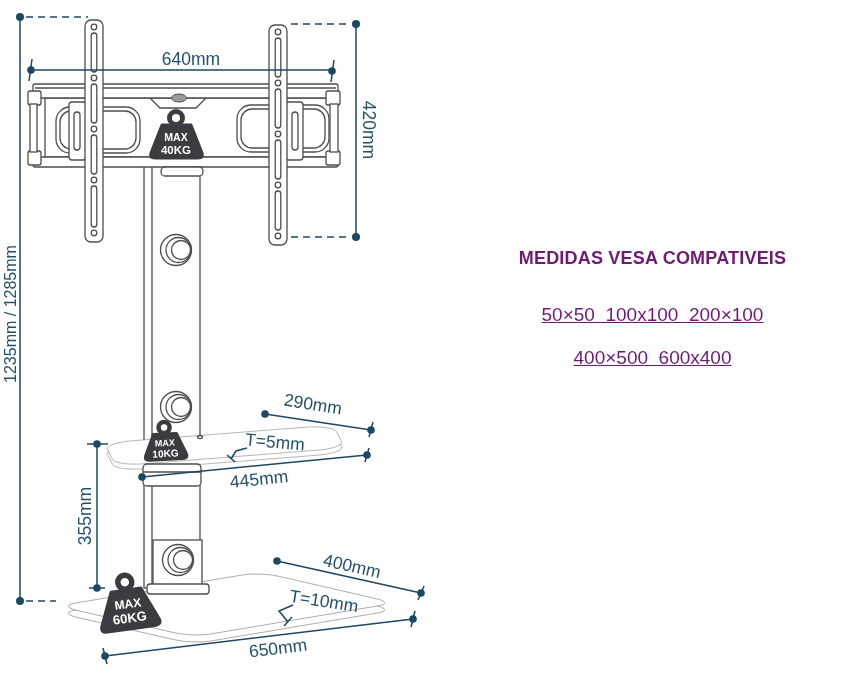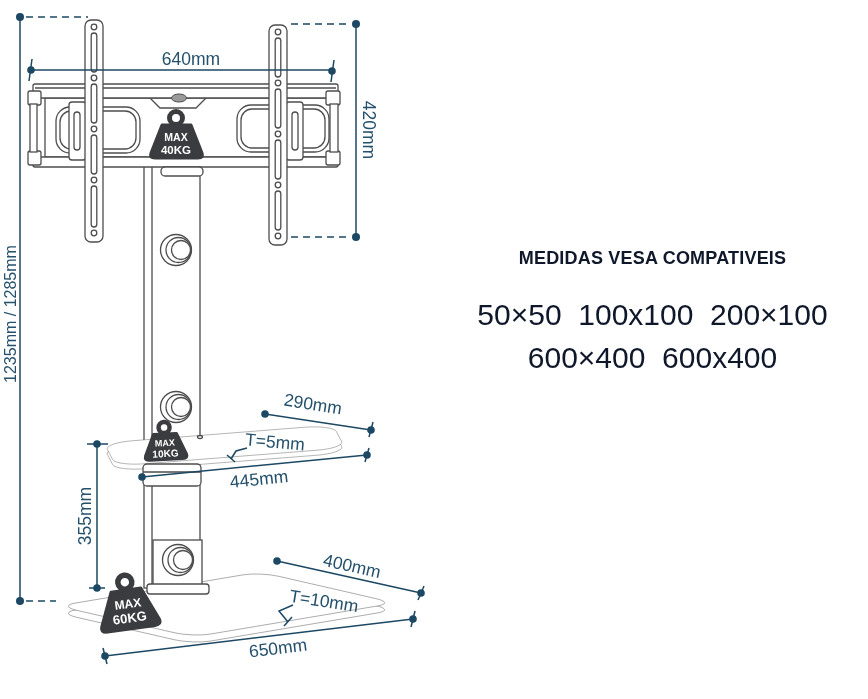--- a/index.html
+++ b/index.html
@@ -16,23 +16,23 @@
   .dimdot{fill:#1c4863;stroke:none;}
   .dimtxt{fill:#24506b;font-family:"Liberation Sans",sans-serif;font-size:17.5px;
           text-anchor:middle;dominant-baseline:central;}
   .dimtxt.small{font-size:16px;}
   
   .badge-ring{fill:#ffffff;stroke:#3a3c3f;}
   .badge-body{fill:#3a3c3f;stroke:#3a3c3f;stroke-width:3;stroke-linejoin:round;}
   .badge-txt{fill:#ffffff;font-family:"Liberation Sans",sans-serif;font-weight:bold;
              text-anchor:middle;dominant-baseline:central;}
   
-  .vesa{position:absolute;left:445px;top:248px;width:415px;text-align:center;color:#0f172a;}
+  .vesa{position:absolute;left:445px;top:248px;width:415px;text-align:center;color:#701a75;}
   .vesa-title{font-weight:bold;font-size:18px;letter-spacing:.2px;margin:0 0 24px 0;}
-  .vesa-row{font-size:30px;line-height:43px;white-space:pre;}
+  .vesa-row{font-size:19px;line-height:43px;white-space:pre;text-decoration:underline;}
 </style>
 </head>
 <body>
 
 <div id="canvas">
 
 <svg id="drawing" width="868" height="699" viewBox="0 0 868 699">
 
   <g>
     <rect class="artw" x="0" y="0" width="650" height="400" rx="55" ry="55" transform="translate(0,7) matrix(0.3108,-0.0523,-0.3375,-0.0775,193,637)"></rect>
@@ -231,16 +231,16 @@
     <path class="dim" d="M415,611 L411,627"></path>
     <circle class="dimdot" cx="105" cy="656" r="3.8"></circle>
     <circle class="dimdot" cx="413" cy="619" r="3.8"></circle>
     <text class="dimtxt" transform="translate(278,648) rotate(-7)">650mm</text>
   </g>
 </svg>
 
   <div class="vesa">
     <div class="vesa-title">MEDIDAS VESA COMPATIVEIS</div>
     <div class="vesa-row">50×50  100x100  200×100</div>
-    <div class="vesa-row">600×400  600x400</div>
+    <div class="vesa-row">400×500  600x400</div>
   </div>
 
 </div>
 
 </body></html>

